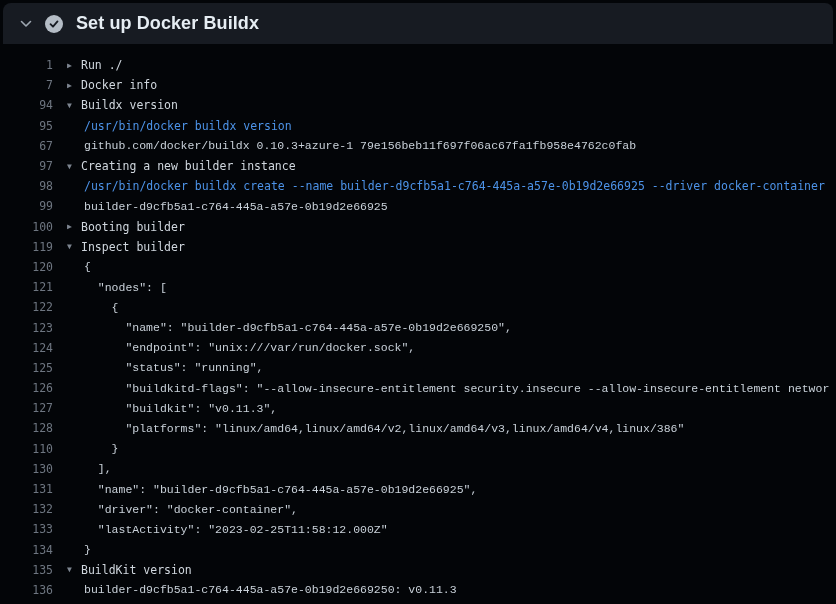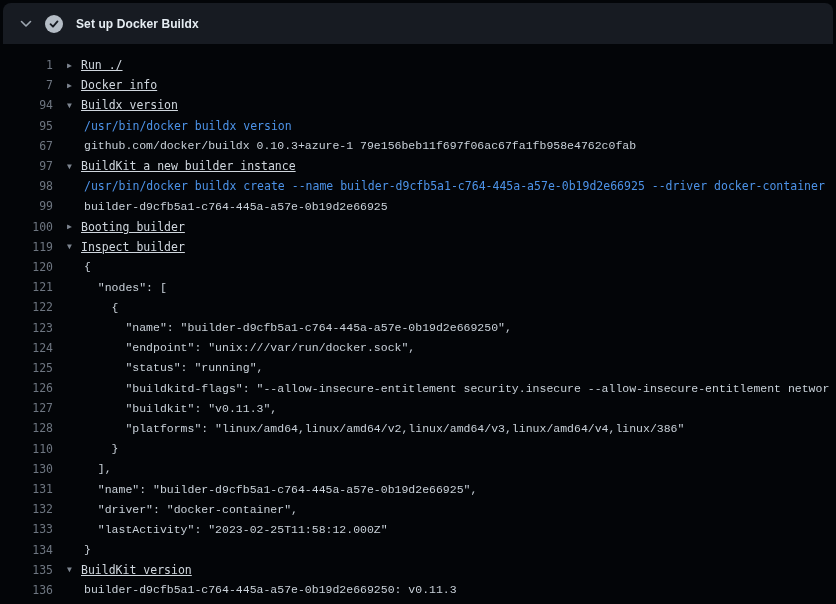--- a/index.html
+++ b/index.html
@@ -29,21 +29,21 @@
   .status-circle {
     width: 18px; height: 18px;
     border-radius: 50%;
     background: #b5bdc6;
     display: flex; align-items: center; justify-content: center;
     margin-right: 13px;
     flex: none;
   }
   .step-title {
     color: #e6edf3;
-    font-size: 12px;
+    font-size: 18px;
     font-weight: 600;
     letter-spacing: .1px;
   }
   
   .log {
     padding-top: 11px;
     font-family: "DejaVu Sans Mono", "Liberation Mono", monospace;
     font-size: 11.5px;
   }
   .row {
@@ -70,21 +70,21 @@
     flex: 0 0 14px;
     font-size: 8px;
     color: #7d8590;
     line-height: 1;
     padding-top: 1px;
   }
   .txt { white-space: pre; }
   .row.out .txt   { color: #c9d1d9; font-family: Liberation Mono, monospace; }
   .row.cmd .txt   { color: #4d93e8; }
   .row.group-collapsed .txt,
-  .row.group-expanded .txt { color: #d0d7de; text-decoration: underline; }
+  .row.group-expanded .txt { color: #d0d7de; }
   .row.group-collapsed, .row.group-expanded { cursor: pointer; }
 </style>
 </head>
 <body>
 
 <div class="step-header">
   <span class="chev">
     <svg width="14" height="14" viewBox="0 0 14 14">
       <path d="M2.5 4.5 L7 9 L11.5 4.5" fill="none" stroke="#9ea7b1" stroke-width="1.6" stroke-linecap="round" stroke-linejoin="round"></path>
     </svg>
@@ -118,21 +118,21 @@
     <span class="content indent"><span class="txt">/usr/bin/docker buildx version</span></span>
   </div>
 
   <div class="row out">
     <span class="ln">67</span>
     <span class="content indent"><span class="txt">github.com/docker/buildx 0.10.3+azure-1 79e156beb11f697f06ac67fa1fb958e4762c0fab</span></span>
   </div>
 
   <div class="row group-expanded">
     <span class="ln">97</span>
-    <span class="content"><span class="arrow">▼</span><span class="txt">BuildKit a new builder instance</span></span>
+    <span class="content"><span class="arrow">▼</span><span class="txt">Creating a new builder instance</span></span>
   </div>
 
   <div class="row cmd">
     <span class="ln">98</span>
     <span class="content indent"><span class="txt">/usr/bin/docker buildx create --name builder-d9cfb5a1-c764-445a-a57e-0b19d2e66925 --driver docker-container</span></span>
   </div>
 
   <div class="row out">
     <span class="ln">99</span>
     <span class="content indent"><span class="txt">builder-d9cfb5a1-c764-445a-a57e-0b19d2e66925</span></span>

